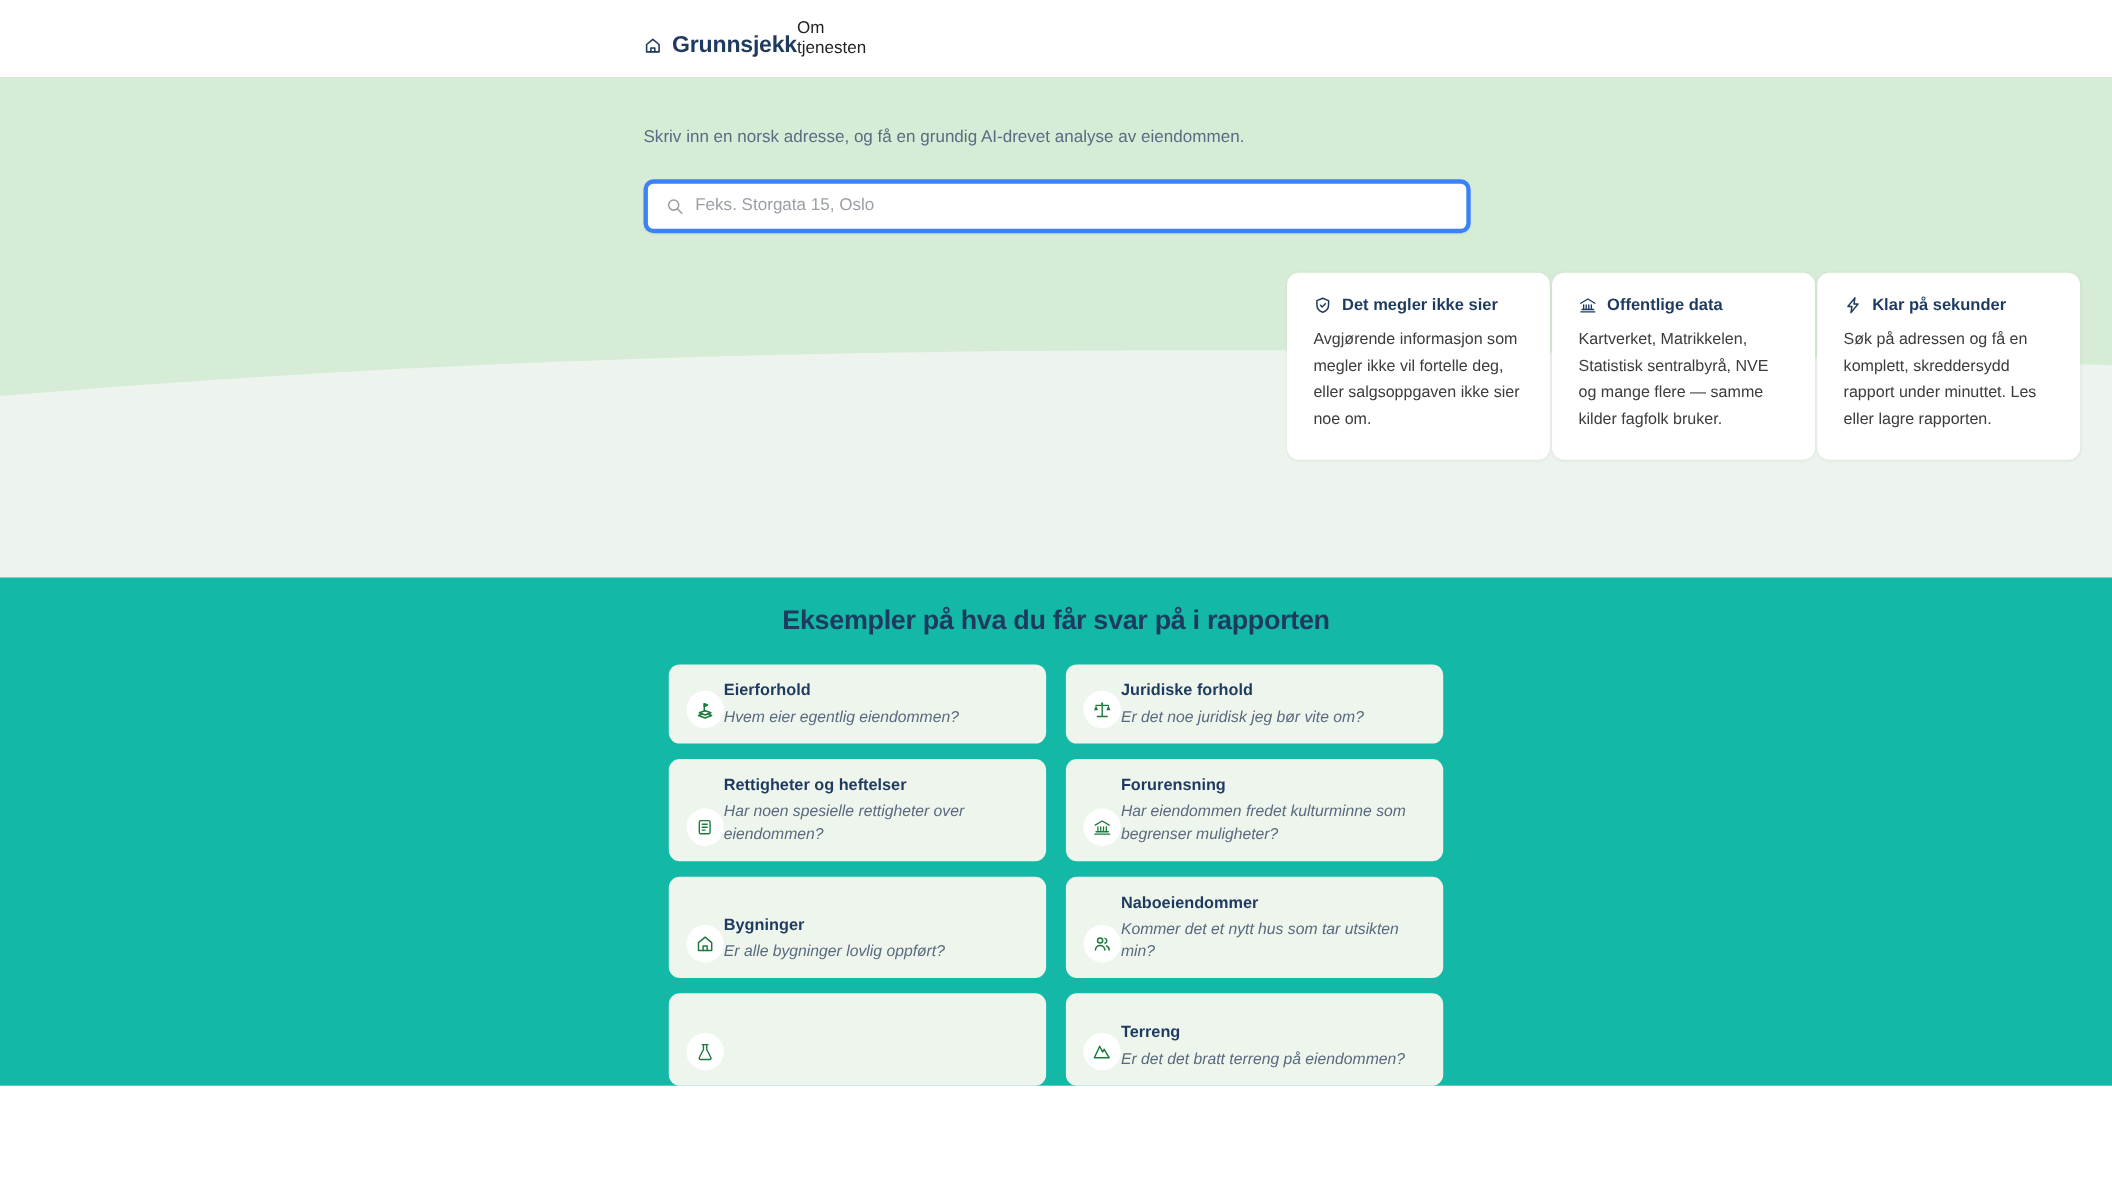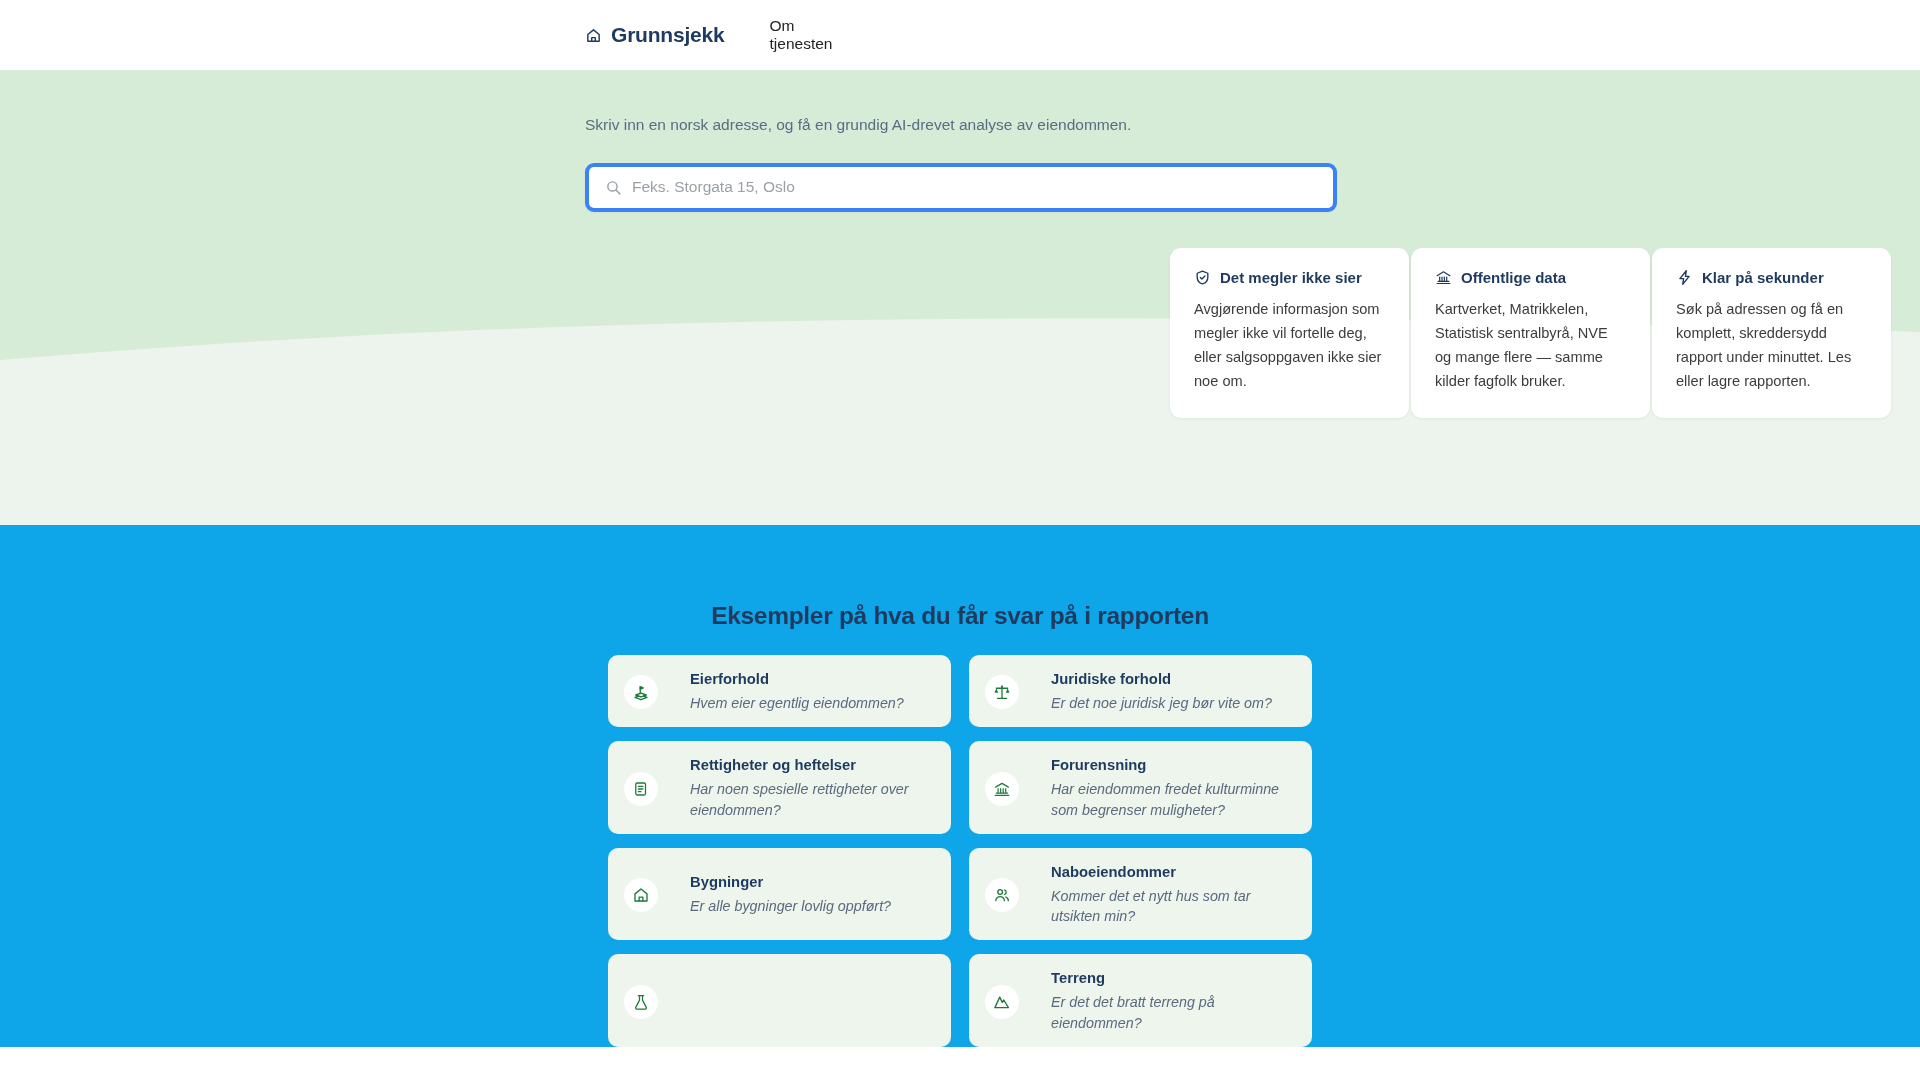--- a/index.html
+++ b/index.html
@@ -19,23 +19,22 @@
     height: 70px;
     background: #ffffff;
     display: flex;
     align-items: center;
     z-index: 5;
   }
   .header-inner {
     width: 1592px;
     padding: 0 0 0 0;
     display: flex;
-    align-items: center;
+    align-items: flex-end;
     justify-content: space-between;
-    gap: 45px;
   }
   .brand {
     display: flex;
     align-items: center;
     gap: 9px;
     margin-left: 585px;
     color: #1e3a5f;
     font-size: 21px;
     font-weight: bold;
     letter-spacing: -0.2px;
@@ -135,22 +134,22 @@
   .feature-body {
     margin-top: 11px;
     color: #3c3c3c;
     font-size: 14.6px;
     line-height: 1.66;
   }
 
   
   .examples {
     position: relative;
-    background: #0ea5e9;
-    padding-top: 77px;
+    background: #14b8a6;
+    padding-top: 26px;
   }
   .examples-title {
     text-align: center;
     color: #1e3a5f;
     font-size: 24.5px;
     font-weight: bold;
     letter-spacing: -0.3px;
   }
   .examples-grid {
     margin: 25px auto 0 auto;
@@ -158,22 +157,22 @@
     display: grid;
     grid-template-columns: 343px 343px;
     column-gap: 18px;
     row-gap: 14px;
   }
   .ex-card {
     background: #edf5ed;
     border-radius: 10px;
     padding: 14px 16px;
     display: flex;
-    align-items: center;
-    gap: 32px;
+    align-items: flex-end;
+    gap: 0;
     min-height: 62px;
     cursor: pointer;
   }
   .ex-card.tall { min-height: 84px; }
   .ex-ico {
     flex: 0 0 auto;
     width: 34px;
     height: 34px;
     border-radius: 50%;
     background: #ffffff;

